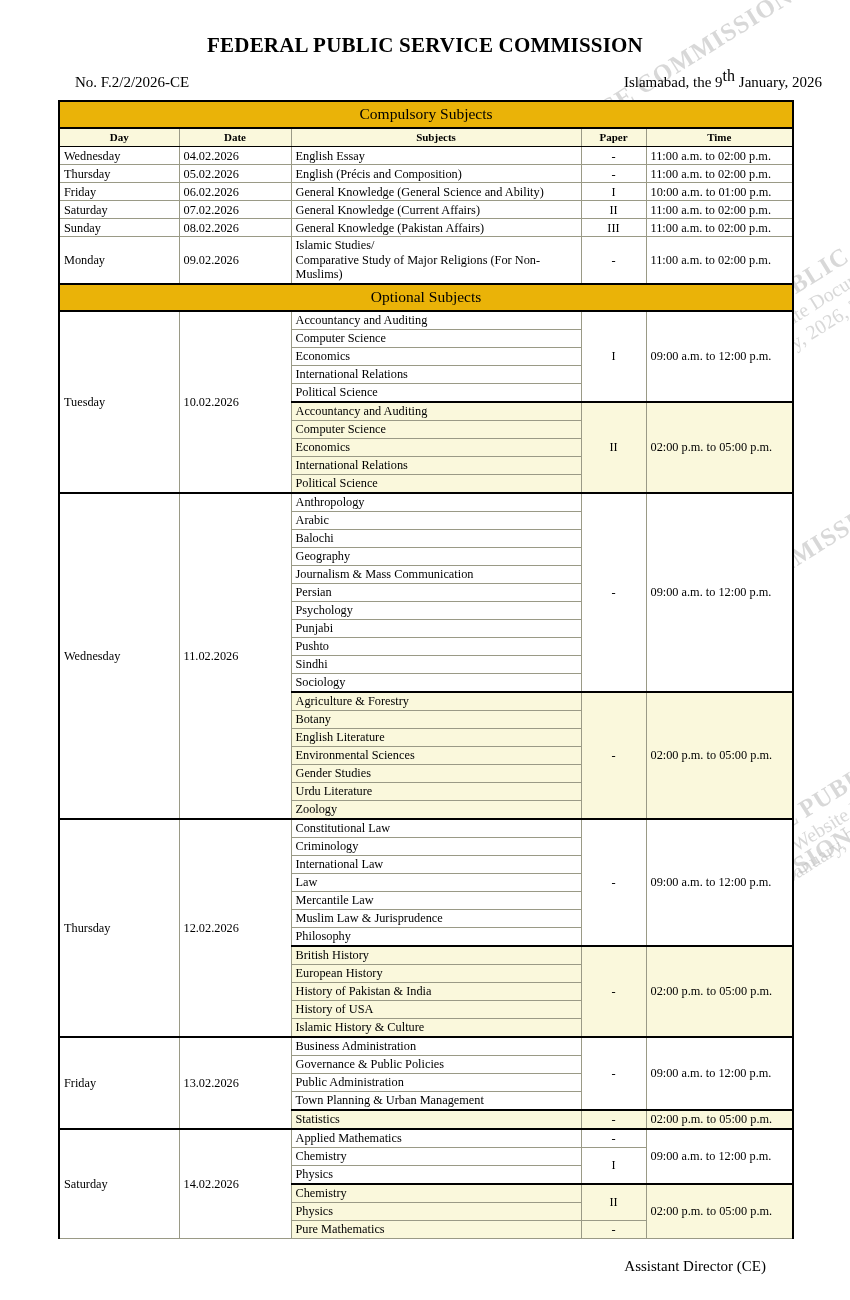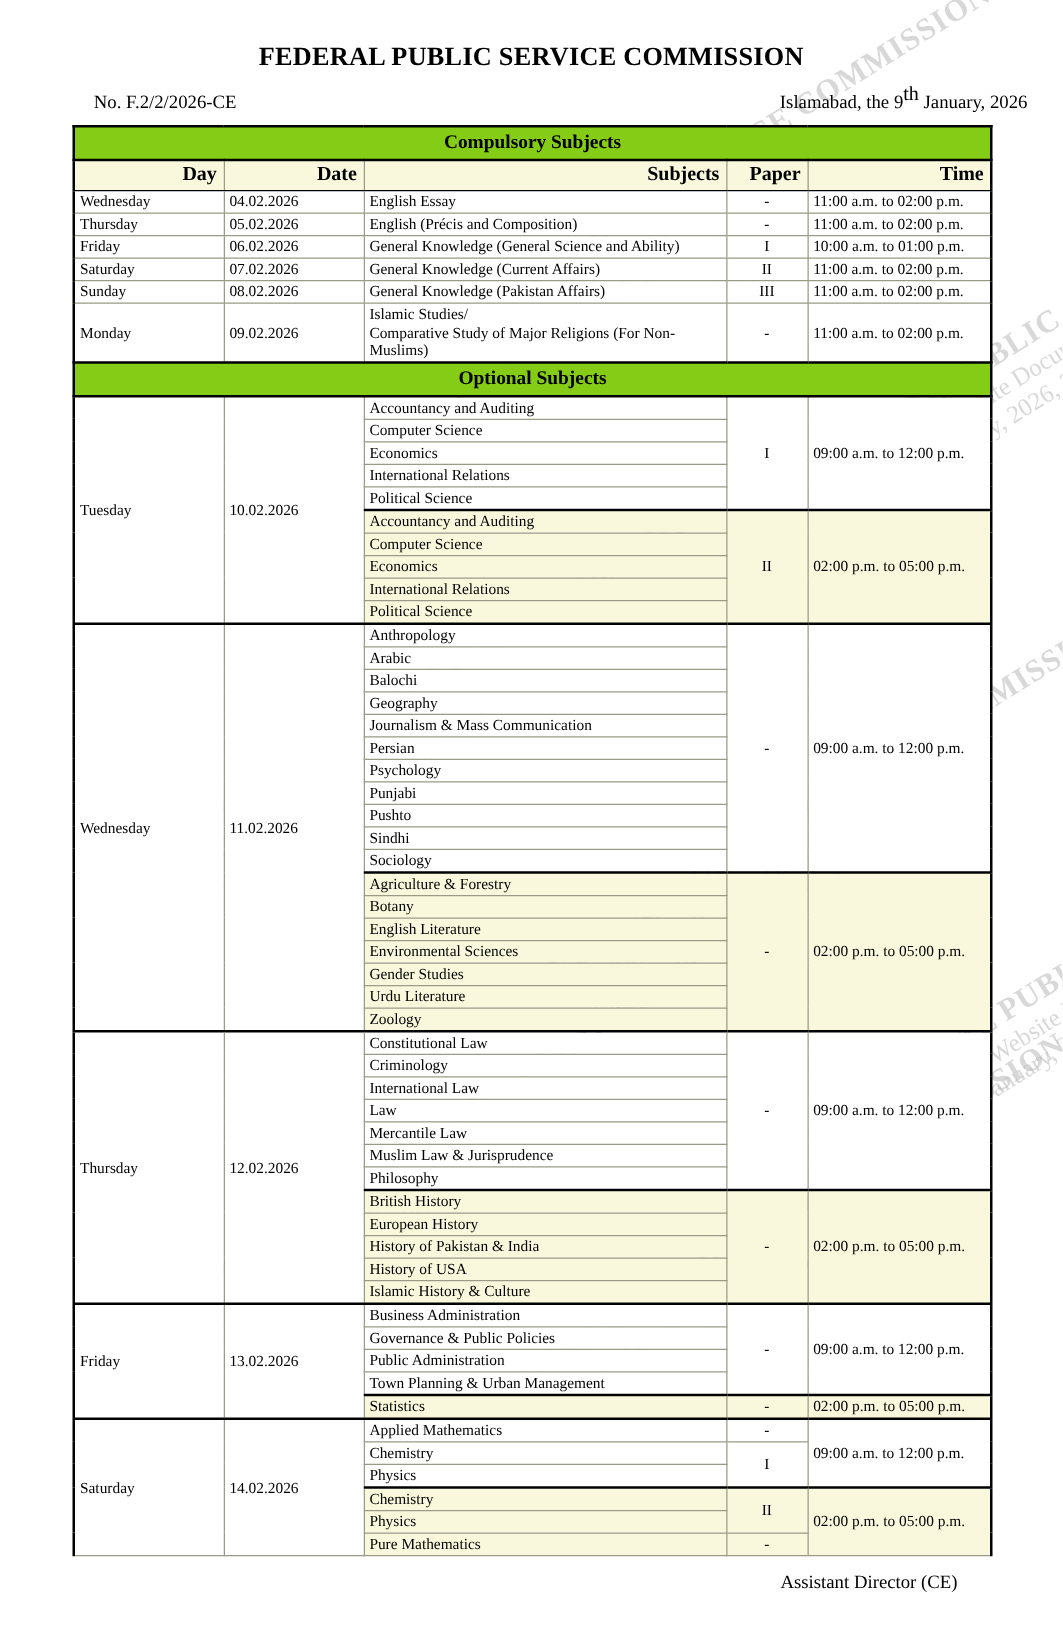--- a/index.html
+++ b/index.html
@@ -82,35 +82,35 @@
   }
   table.ds td, table.ds th{
     border:1px solid #9a9a86;
     padding:1px 4px;
     vertical-align:middle;
     line-height:1.18;
     background-clip:padding-box;
   }
   
   tr.sect td{
-    background:#84cc16;
+    background:#eab308;
     text-align:center;
-    font-weight:bold;
+    font-weight:normal;
     font-size:15.5px;
     padding:3px 0 4px 0;
     border-top:2.2px solid #000;
     border-bottom:2.2px solid #000;
     border-left:2.2px solid #000;
     border-right:2.2px solid #000;
   }
   tr.colhdr th{
     background:#faf8dc;
     font-weight:bold;
-    text-align:right;
-    font-size:16px;
+    text-align:center;
+    font-size:11px;
     padding:2px 5px;
     border-bottom:1.6px solid #000;
   }
   td.day, td.date{
     text-align:left;
     padding-left:7px;
   }
   td.subj{text-align:left; padding-left:7px;}
   td.paper{text-align:center;}
   td.time{text-align:left; padding-left:9px; white-space:nowrap;margin-left:40px;}

